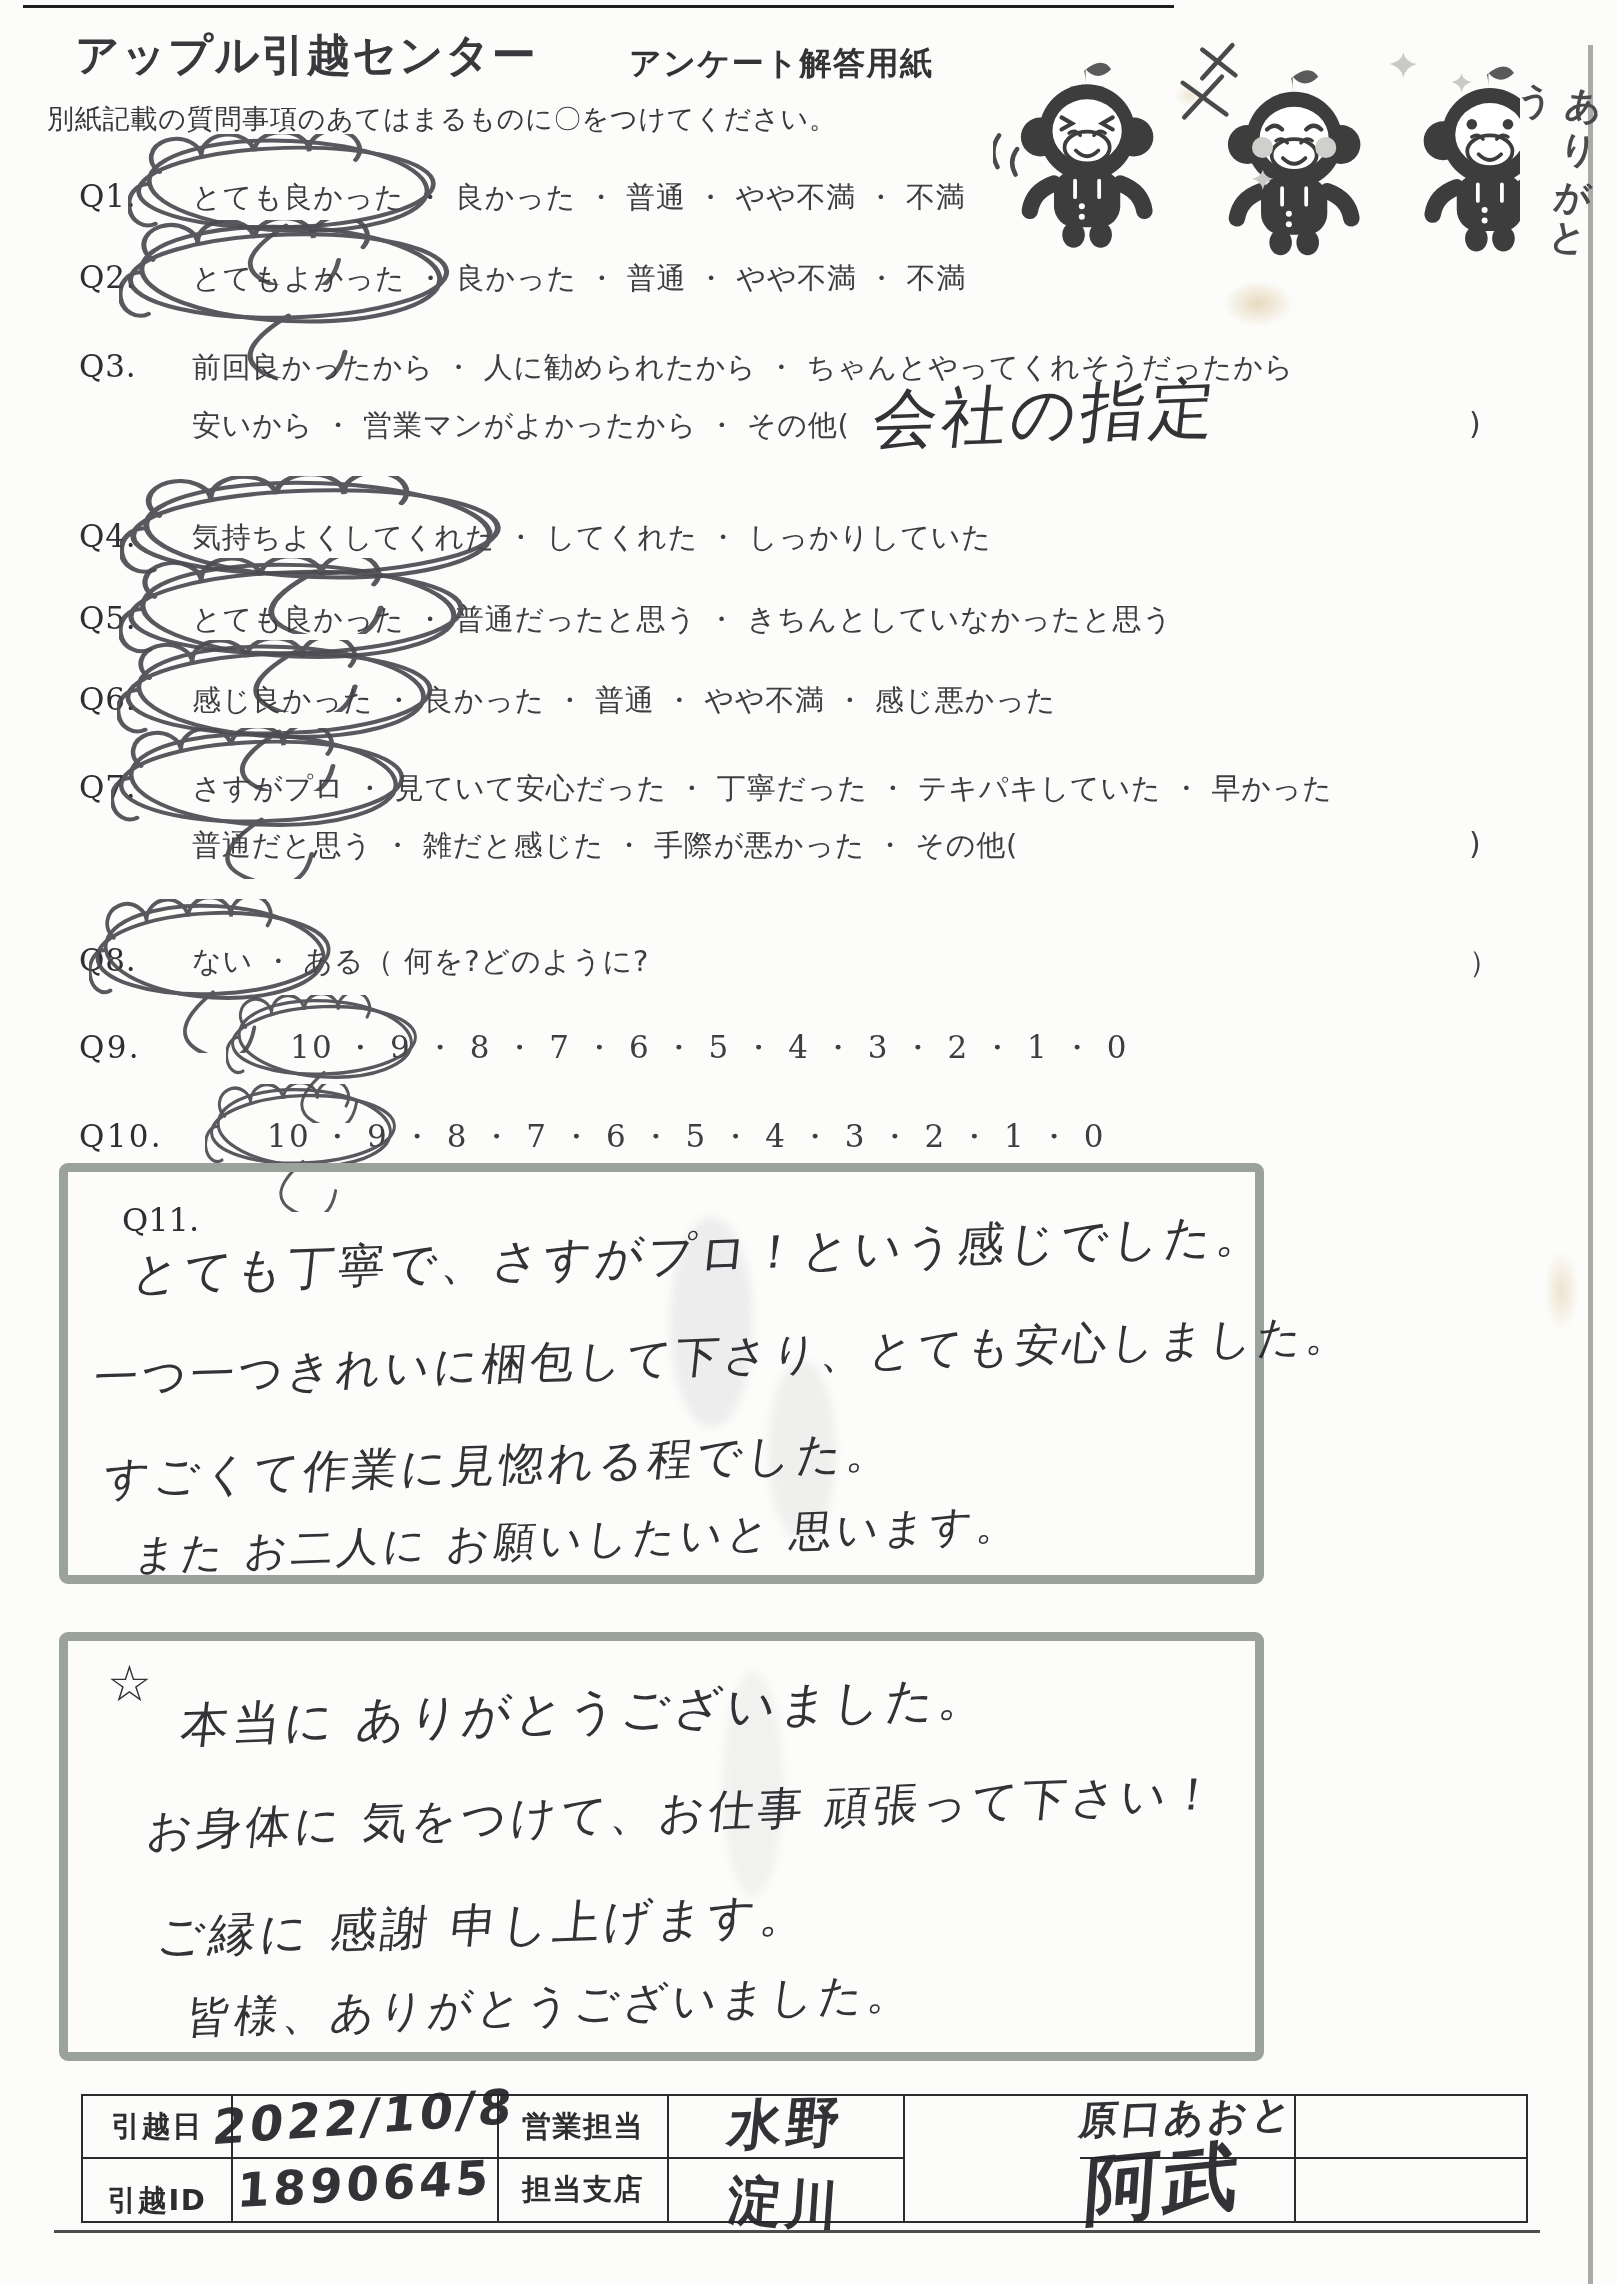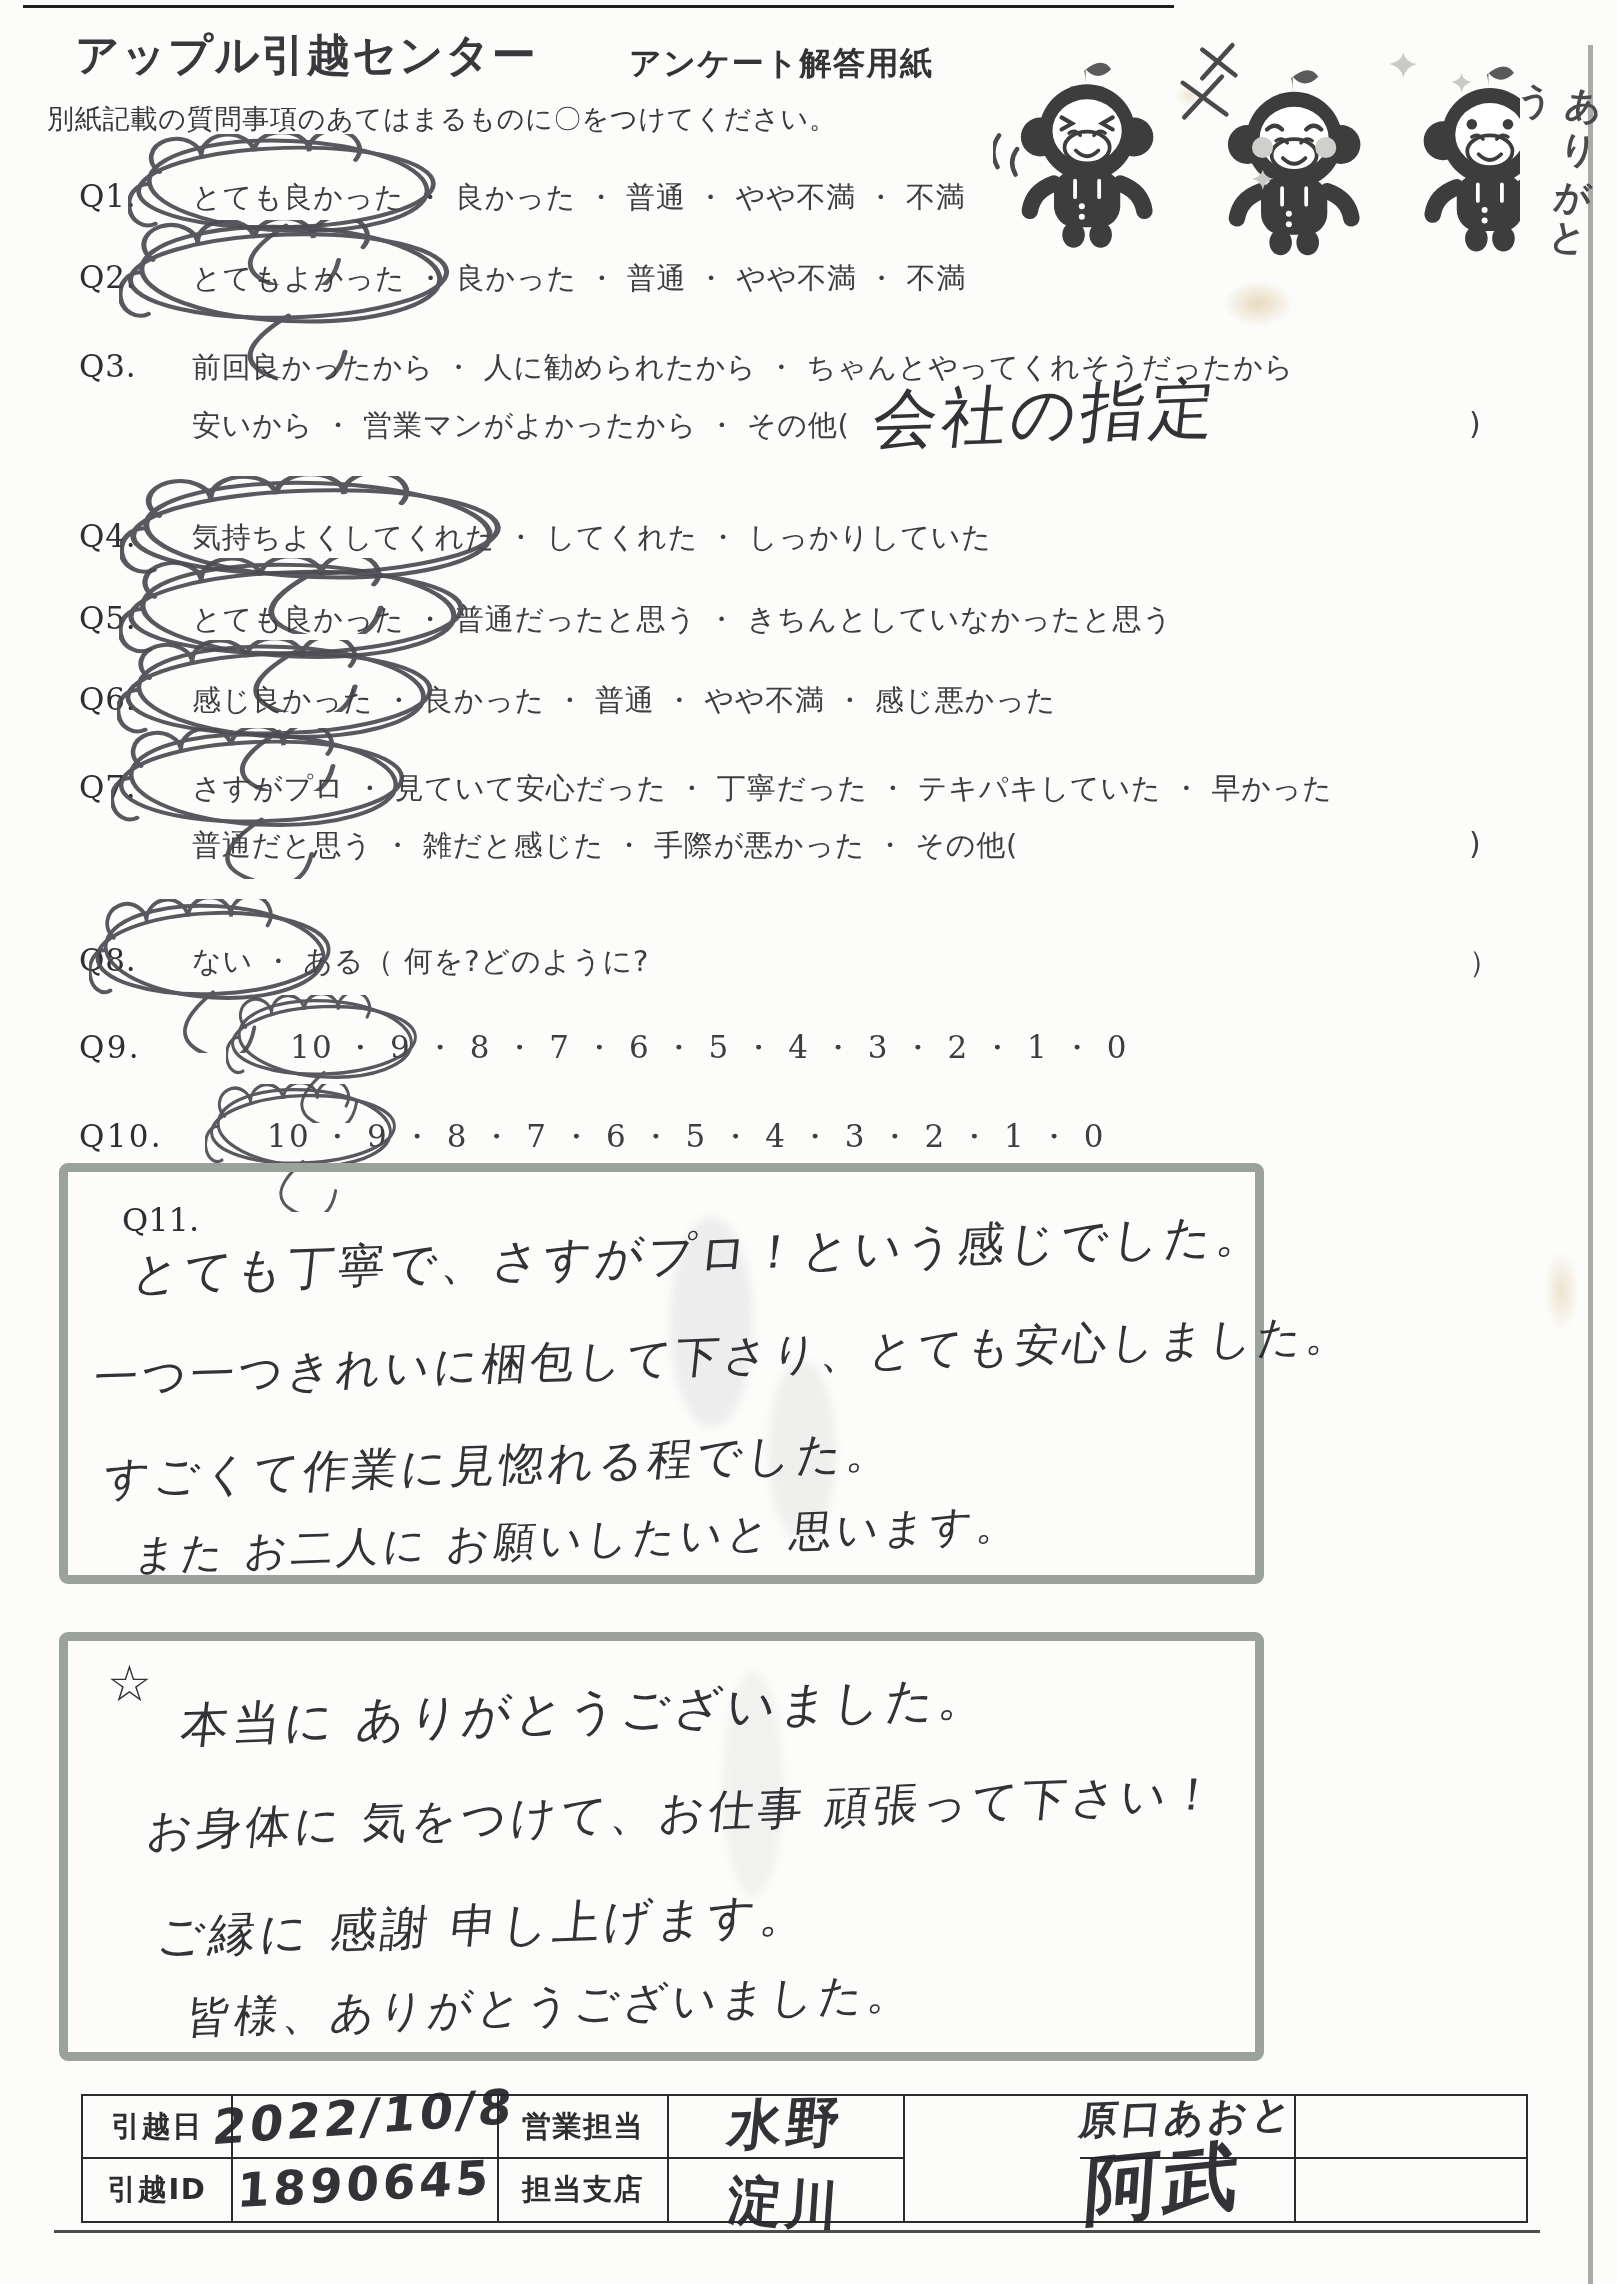--- a/index.html
+++ b/index.html
@@ -234,21 +234,21 @@
   <div class="cell" style="grid-column:3;grid-row:1;">
     <span class="tlabel">営業担当</span>
   </div>
   <div class="cell" style="grid-column:4;grid-row:1;">
     <span class="hw" style="font-size:54px;">水野</span>
   </div>
   <div class="cell" style="grid-column:6;grid-row:1;">
     <span class="hw" style="font-size:39px;margin-top:-12px;">原口あおと</span>
   </div>
   <div class="cell last-col" style="grid-column:7;grid-row:1;"></div>
-  <div class="cell last-row" style="grid-column:1;grid-row:2;">
+  <div class="cell last-row" style="grid-column:1;grid-row:2;align-items:flex-end;">
     <span class="tlabel">引越ID</span>
   </div>
   <div class="cell last-row" style="grid-column:2;grid-row:2;">
     <span class="hw" style="font-size:47px;transform:rotate(-3deg) skewX(-6deg);">1890645</span>
   </div>
   <div class="cell last-row" style="grid-column:3;grid-row:2;">
     <span class="tlabel">担当支店</span>
   </div>
   <div class="cell last-row" style="grid-column:4;grid-row:2;">
     <span class="hw" style="font-size:53px;transform:rotate(4deg) translateY(10.5px);">淀川</span>

